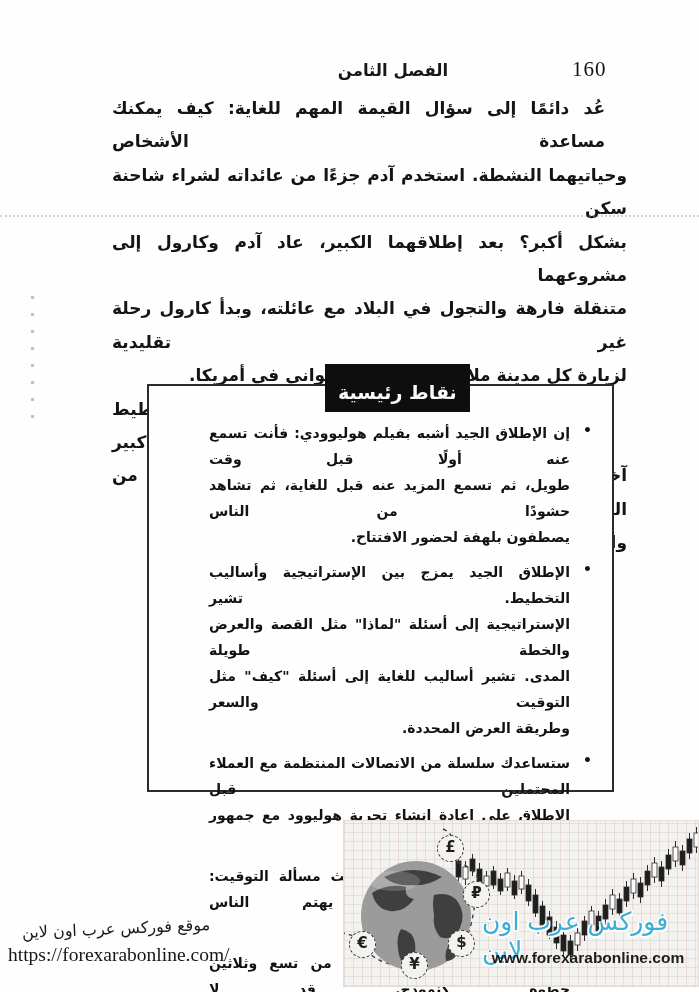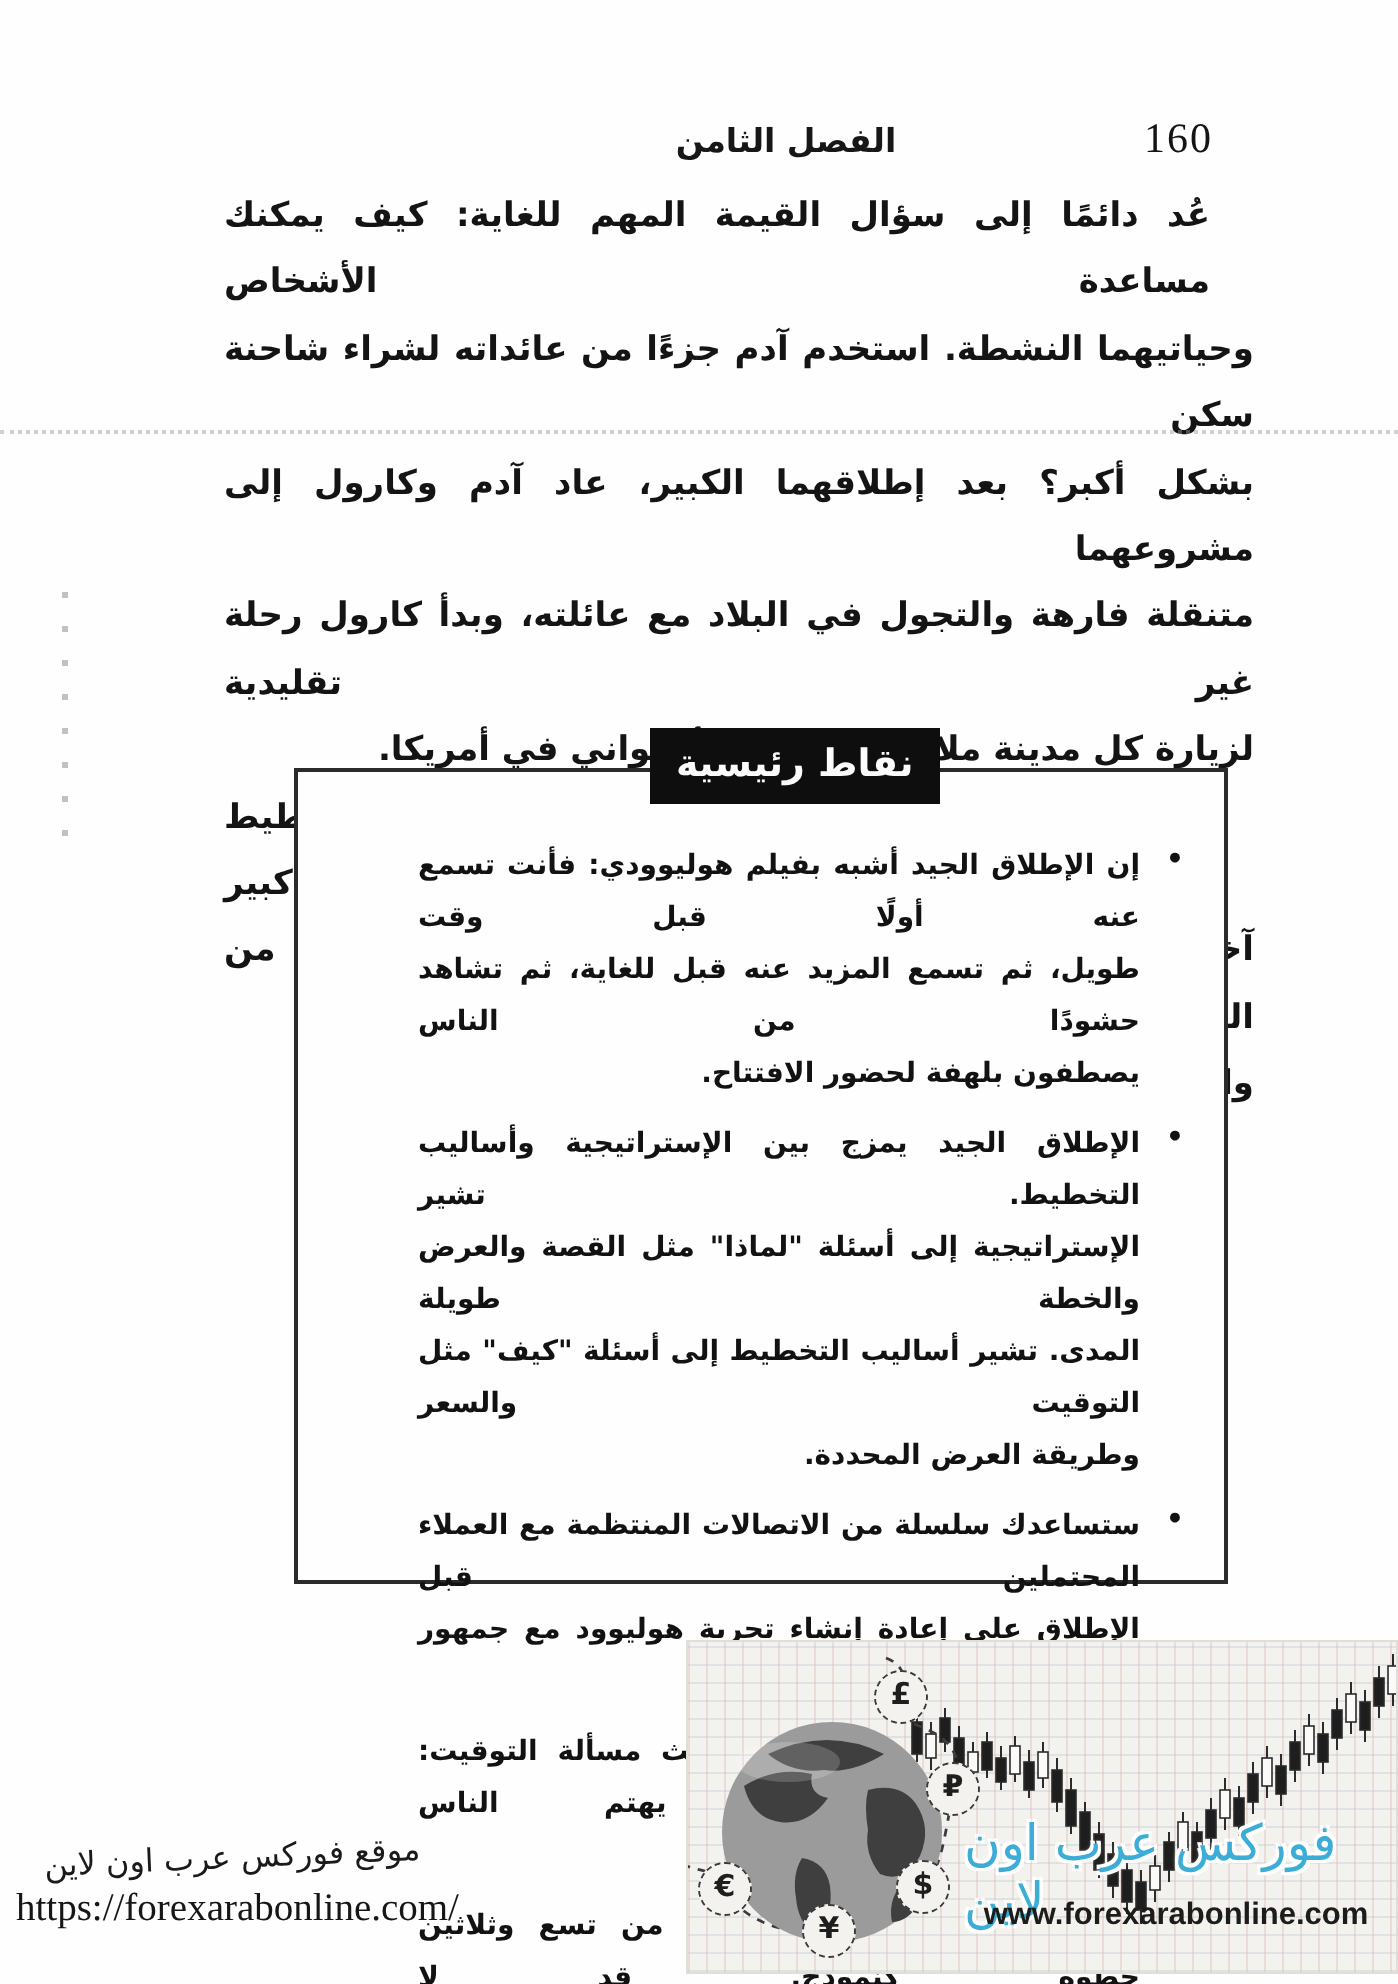--- a/index.html
+++ b/index.html
@@ -16,21 +16,21 @@
   .body-text{position:absolute;left:112px;top:92px;width:515px;direction:rtl;
     color:#141414;font-weight:bold;font-size:17px;}
   .tline{line-height:33.4px;text-align:justify;text-align-last:justify;white-space:normal;}
   .tline-last{text-align-last:right;}
   .tline-indent{padding-right:22px;}
 
   
   .points-box{position:absolute;left:147px;top:384px;width:467px;height:408px;
     border:2px solid #2b2b2b;box-sizing:border-box;background:#fefefe;}
   .points-label{position:absolute;top:-22px;left:176px;background:#0e0e0e;color:#fbfbfb;
-    font-size:19px;font-weight:bold;padding:7px 13px 9px;direction:rtl;letter-spacing:.5px;}
+    font-size:19px;font-weight:bold;padding:17px 13px 9px;direction:rtl;letter-spacing:.5px;}
   .bullets{margin-top:34px;padding:0 12px 0 10px;direction:rtl;}
   .bullet-item{position:relative;padding-right:30px;padding-left:4px;margin-bottom:9px;
     color:#121212;font-weight:bold;font-size:14px;}
   .bullet-item .tline{line-height:26px;margin-left:46px;}
   .bullet-marker{position:absolute;right:8px;top:2px;font-size:14px;color:#111;}
 
   
   .artifact-dotted-line{position:absolute;left:0;top:215px;width:699px;height:0;
     border-top:2px dotted #9c9c9c;opacity:.45;}
   .artifact-dots-col{position:absolute;left:31px;top:296px;width:3px;height:134px;opacity:.5;
@@ -101,21 +101,21 @@
             <div class="tline">إن الإطلاق الجيد أشبه بفيلم هوليوودي: فأنت تسمع عنه أولًا قبل وقت</div>
             <div class="tline">طويل، ثم تسمع المزيد عنه قبل للغاية، ثم تشاهد حشودًا من الناس</div>
             <div class="tline tline-last">يصطفون بلهفة لحضور الافتتاح.</div>
           </div>
     </div>
         <div class="bullet-item">
       <span class="bullet-marker">•</span>
       <div class="bullet-text">
             <div class="tline">الإطلاق الجيد يمزج بين الإستراتيجية وأساليب التخطيط. تشير</div>
             <div class="tline">الإستراتيجية إلى أسئلة "لماذا" مثل القصة والعرض والخطة طويلة</div>
-            <div class="tline">المدى. تشير أساليب التخطيط إلى أسئلة "كيف" مثل التوقيت والسعر</div>
+            <div class="tline">المدى. تشير أساليب للغاية إلى أسئلة "كيف" مثل التوقيت والسعر</div>
             <div class="tline tline-last">وطريقة العرض المحددة.</div>
           </div>
     </div>
         <div class="bullet-item">
       <span class="bullet-marker">•</span>
       <div class="bullet-text">
             <div class="tline">ستساعدك سلسلة من الاتصالات المنتظمة مع العملاء المحتملين قبل</div>
             <div class="tline tline-last">الإطلاق على إعادة إنشاء تجربة هوليوود مع جمهور من أي حجم.</div>
           </div>
     </div>

